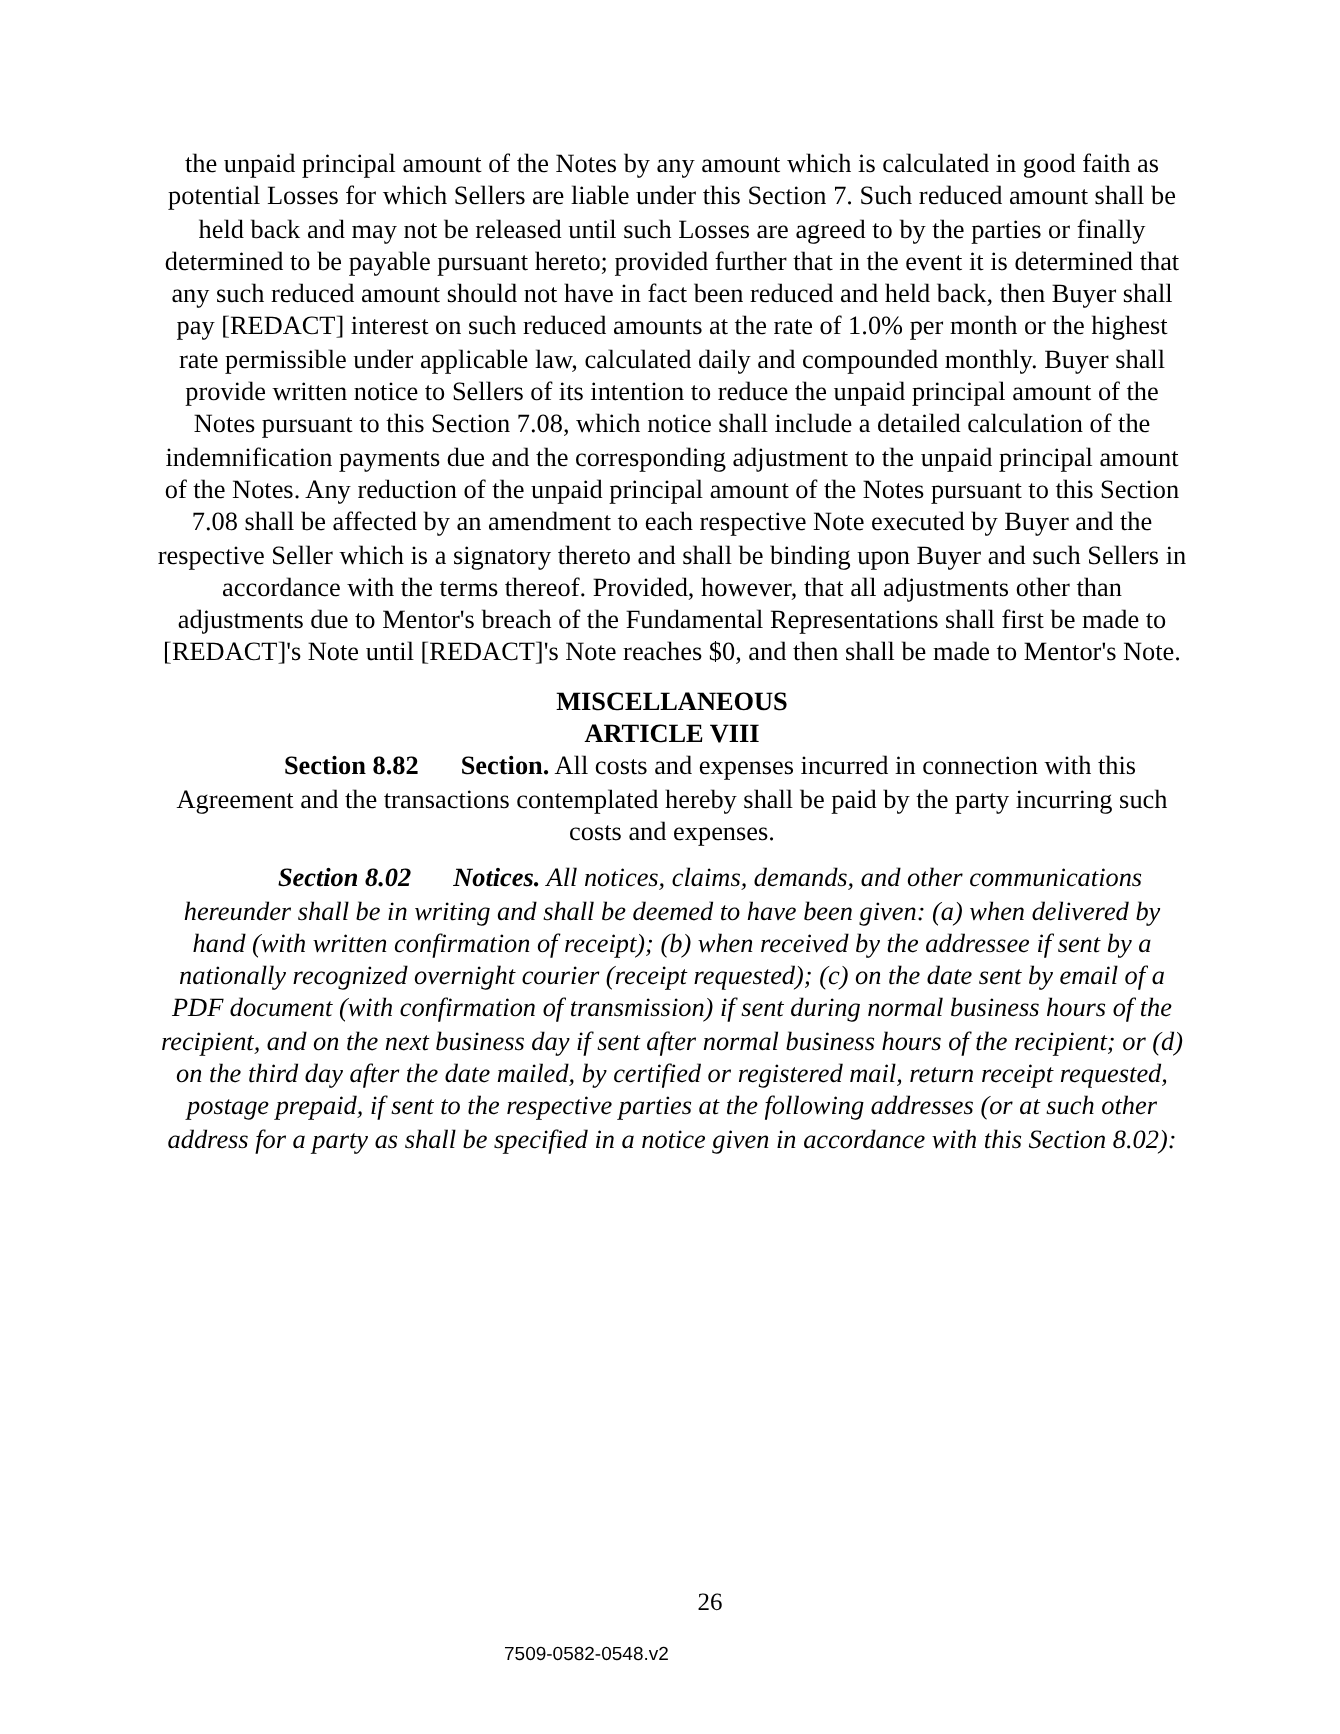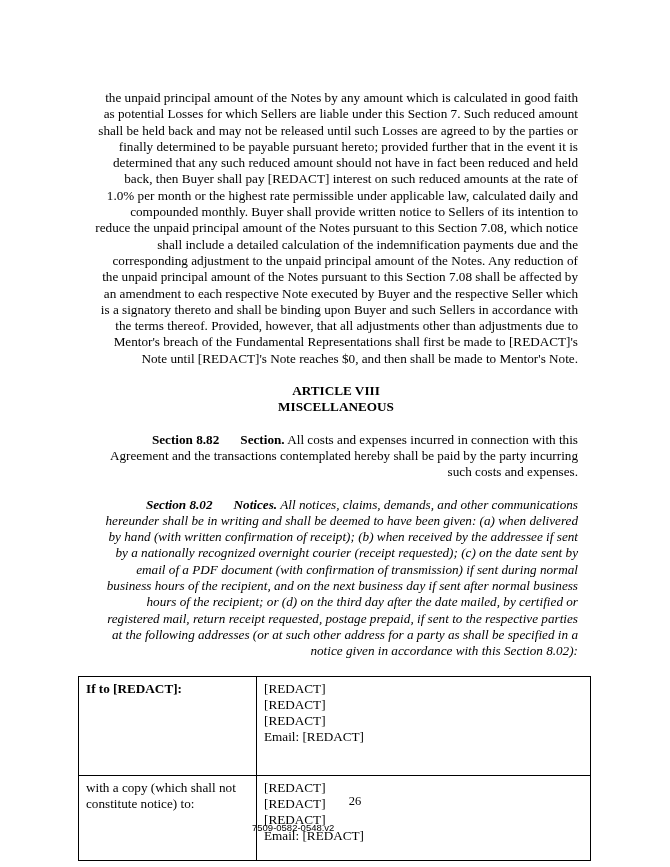--- a/index.html
+++ b/index.html
@@ -13,21 +13,21 @@
     font-size: 13.2px;
     line-height: 16.3px;
     overflow: hidden;
   }
   .content {
     position: absolute;
     left: 78px;
     top: 74px;
     width: 516px;
   }
-  p.para { margin: 16px; padding: 0; text-align: right; }
+  p.para { margin: 0; padding: 0; text-align: center; }
   .article-heading {
     margin-top: 8px;
     text-align: center;
     font-weight: bold;
   }
   .section-para { margin-top: 9px; text-indent: 38px; }
   .section-para.second { margin-top: 7px; font-style: italic; }
   .sec-bold { font-weight: bold; }
   .tab-gap { display: inline-block; width: 21px; }
   table.notice-table {
@@ -70,45 +70,27 @@
 </style>
 </head>
 <body>
 
 <div class="page">
   <div class="content">
 
     <p class="para">the unpaid principal amount of the Notes by any amount which is calculated in good faith as potential Losses for which Sellers are liable under this Section 7. Such reduced amount shall be held back and may not be released until such Losses are agreed to by the parties or finally determined to be payable pursuant hereto; provided further that in the event it is determined that any such reduced amount should not have in fact been reduced and held back, then Buyer shall pay [REDACT] interest on such reduced amounts at the rate of 1.0% per month or the highest rate permissible under applicable law, calculated daily and compounded monthly. Buyer shall provide written notice to Sellers of its intention to reduce the unpaid principal amount of the Notes pursuant to this Section 7.08, which notice shall include a detailed calculation of the indemnification payments due and the corresponding adjustment to the unpaid principal amount of the Notes. Any reduction of the unpaid principal amount of the Notes pursuant to this Section 7.08 shall be affected by an amendment to each respective Note executed by Buyer and the respective Seller which is a signatory thereto and shall be binding upon Buyer and such Sellers in accordance with the terms thereof.  Provided, however, that all adjustments other than adjustments due to Mentor's breach of the Fundamental Representations shall first be made to [REDACT]'s Note until [REDACT]'s Note reaches $0, and then shall be made to Mentor's Note.</p>
 
     <div class="article-heading">
+      <div>MISCELLANEOUS</div>
       <div>ARTICLE VIII</div>
-      <div>MISCELLANEOUS</div>
     </div>
 
     <p class="para section-para"><span class="sec-bold">Section 8.82</span><span class="tab-gap"></span><span class="sec-bold">Section.</span> <span>All costs and expenses incurred in connection with this Agreement and the transactions contemplated hereby shall be paid by the party incurring such costs and expenses.</span></p>
 
     <p class="para section-para second"><span class="sec-bold">Section 8.02</span><span class="tab-gap"></span><span class="sec-bold">Notices.</span> <span>All notices, claims, demands, and other communications hereunder shall be in writing and shall be deemed to have been given: (a) when delivered by hand (with written confirmation of receipt); (b) when received by the addressee if sent by a nationally recognized overnight courier (receipt requested); (c) on the date sent by email of a PDF document (with confirmation of transmission) if sent during normal business hours of the recipient, and on the next business day if sent after normal business hours of the recipient; or (d) on the third day after the date mailed, by certified or registered mail, return receipt requested, postage prepaid, if sent to the respective parties at the following addresses (or at such other address for a party as shall be specified in a notice given in accordance with this Section 8.02):</span></p>
 
-    <table class="notice-table">
-      <tbody>
-        <tr class="row-1">
-          <td class="label-cell bold">If to [REDACT]:</td>
-          <td class="addr-cell">[REDACT]
-[REDACT]
-[REDACT]
-Email: [REDACT]</td>
-        </tr>
-        <tr class="row-2">
-          <td class="label-cell">with a copy (which shall not constitute notice) to:</td>
-          <td class="addr-cell">[REDACT]
-[REDACT]
-[REDACT]
-Email: [REDACT]</td>
-        </tr>
-      </tbody>
-    </table>
 
   </div>
 
   <div class="page-number">26</div>
 
   <div class="footer-id">7509-0582-0548.v2</div>
 </div>
 
 </body></html>

